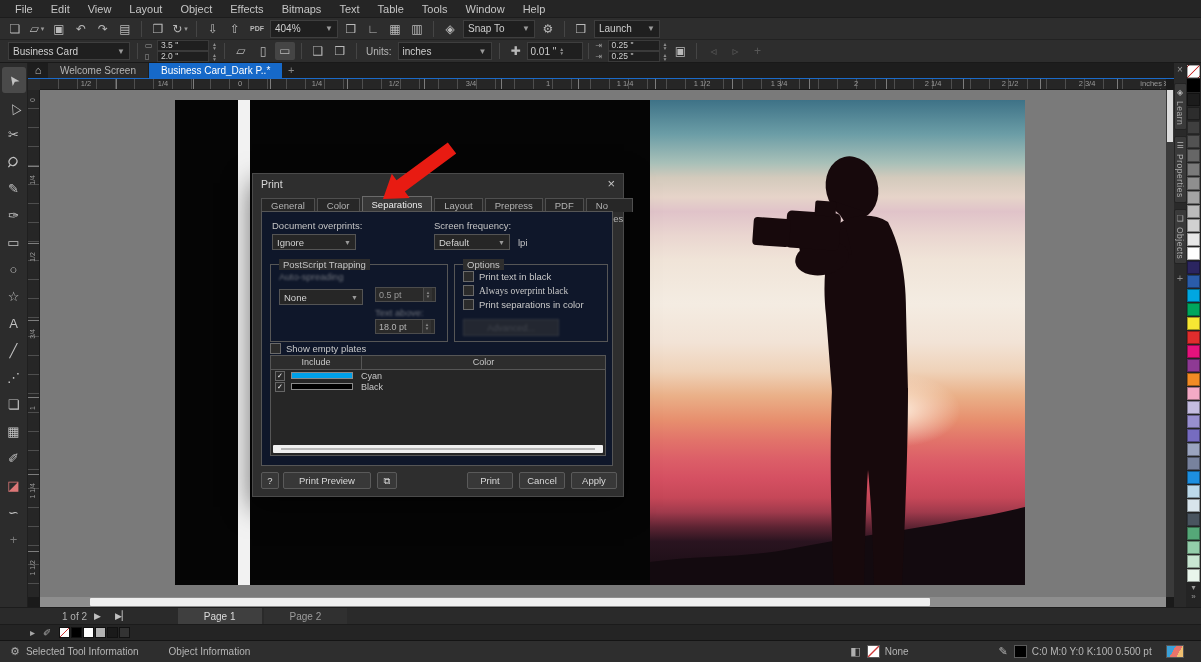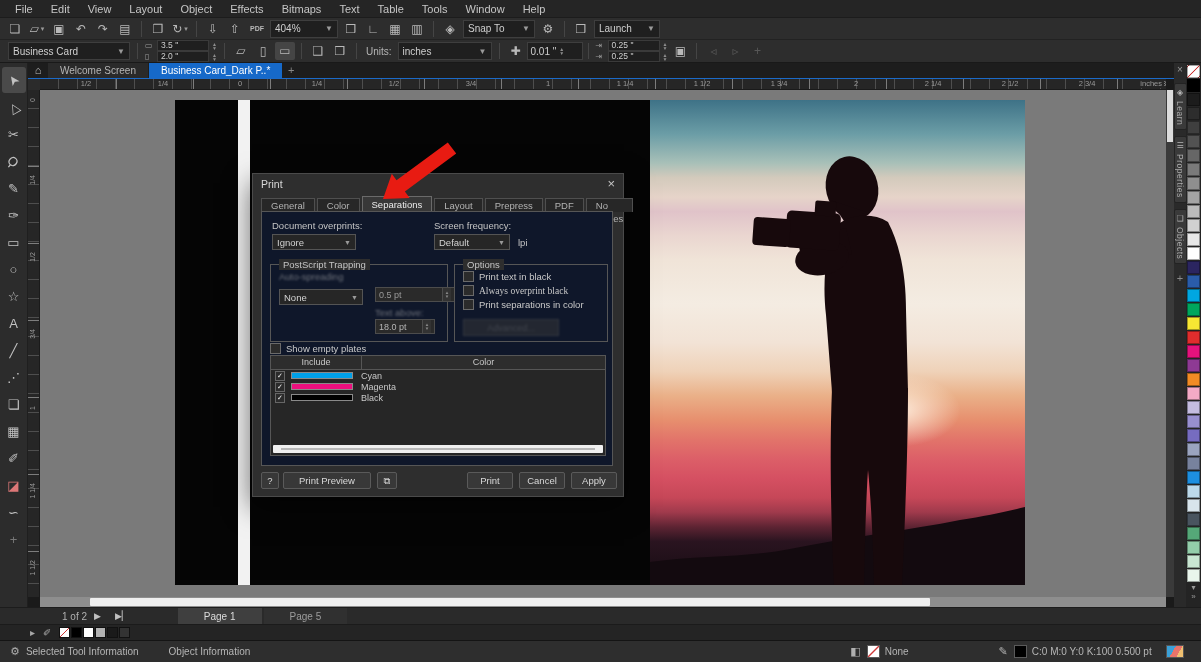--- a/index.html
+++ b/index.html
@@ -424,21 +424,21 @@
     <span class="pal-arrow">▾</span>
     <span class="pal-arrow">»</span>
   </div>
 
 <div id="pagebar" class="abs">
   <span class="page-pos">1 of 2</span>
   <span class="page-nav">▶</span>
   <span class="page-nav">▶▏</span>
   <span id="page-tabs" style="display:flex;margin-left:40px;align-items:flex-end;">
       <span class="page-tab active">Page 1</span>
-      <span class="page-tab">Page 5</span>
+      <span class="page-tab">Page 2</span>
     </span>
 </div>
 
 <div id="swatchrow" class="abs">
   <span class="sr-icon">▸</span>
   <span class="sr-icon">✐</span>
   <span id="mini-swatches" style="display:flex;">
       <span class="mini-swatch pal-none"></span>
       <span class="mini-swatch" style="background: rgb(0, 0, 0);"></span>
       <span class="mini-swatch" style="background: rgb(255, 255, 255);"></span>
@@ -490,21 +490,21 @@
     </div>
     <span class="fld-label" style="left:256px;top:25px;">lpi</span>
 
     <div class="group" style="left:8px;top:52px;width:176px;height:76px;">
       <span class="group-label">PostScript Trapping</span>
       <span class="fld-label blurred" style="left:8px;top:6px;">Auto-spreading</span>
       <div class="combo" style="left:8px;top:24px;width:84px;">
         <span>None</span>
           <span class="caret">▼</span>
       </div>
-      <div class="numfield" style="left:104px;top:22px;width:80px;">
+      <div class="numfield" style="left:104px;top:22px;width:61px;">
         <span>0.5 pt</span>
         <span class="spin">
             <span>▲</span>
             <span>▼</span>
           </span>
       </div>
       <span class="fld-label blurred" style="left:104px;top:42px;">Text above:</span>
       <div class="numfield" style="left:104px;top:54px;width:60px;">
         <span style="color:#b5b5b5;">18.0 pt</span>
         <span class="spin">
@@ -540,25 +540,20 @@
         <span class="pt-h2">Color</span>
       </div>
       <div id="plate-rows">
           <span class="plate-row" style="display: flex;">
             <span class="box">✓</span>
             <span class="bar" style="background: rgb(0, 160, 232);"></span>
             <span class="nm">Cyan</span>
           </span>
           <span class="plate-row" style="display: flex;">
             <span class="box">✓</span>
-            <span class="bar" style="background: rgb(236, 15, 126);"></span>
-            <span class="nm">Magenta</span>
-          </span>
-          <span class="plate-row" style="display: flex;">
-            <span class="box">✓</span>
             <span class="bar" style="background: rgb(0, 0, 0);"></span>
             <span class="nm">Black</span>
           </span>
         </div>
       <div class="pt-scroll"></div>
     </div>
   </div>
 
   <div class="dlg-btn" style="left:8px;top:298px;width:18px;">?</div>
   <div class="dlg-btn" style="left:30px;top:298px;width:88px;">Print Preview</div>

